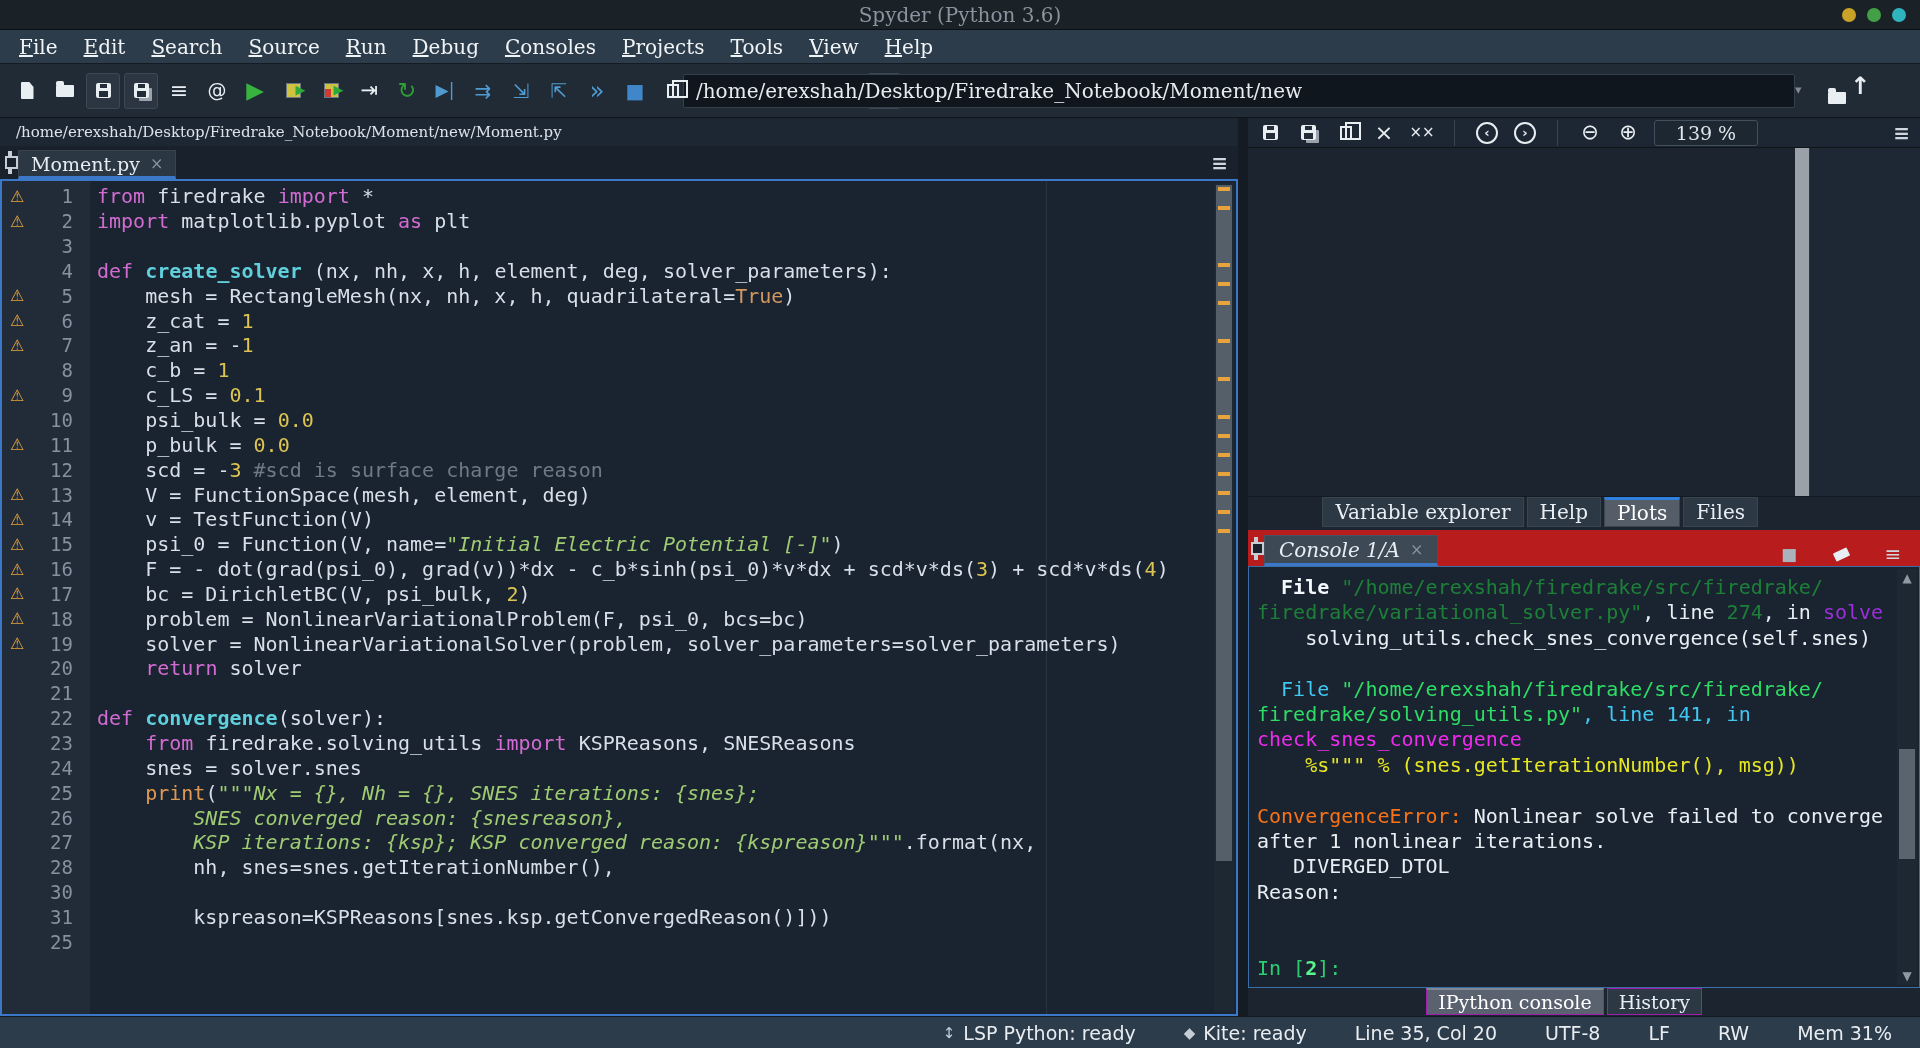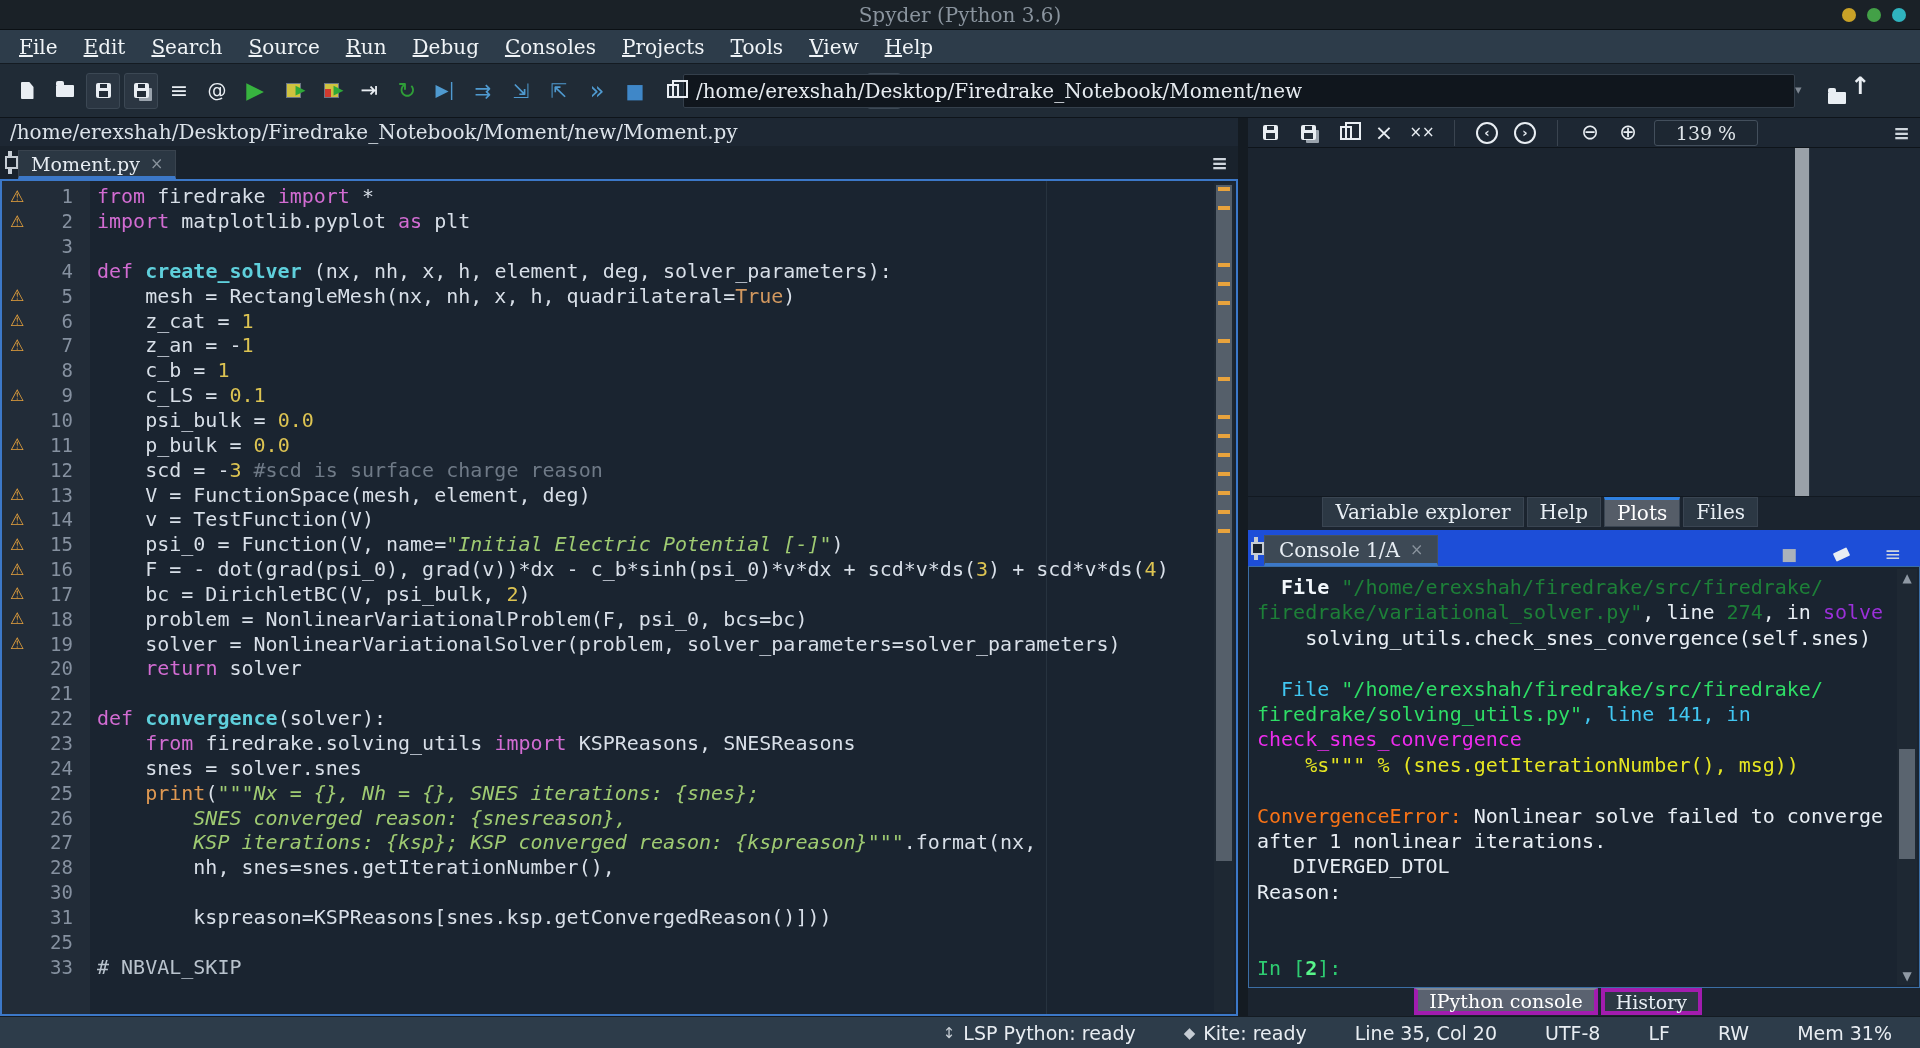--- a/index.html
+++ b/index.html
@@ -40,21 +40,21 @@
   .ico-eraser { width:15px; height:9px; background:#e9eef3; border-radius:1px; transform:rotate(-25deg); }
   .ico-circ { width:22px; height:22px; border:2px solid #e9eef3; border-radius:50%; color:#e9eef3; display:flex; align-items:center; justify-content:center; font-size:13px; font-weight:bold; font-family:"DejaVu Sans",sans-serif; }
 
   #path-field { position:absolute; left:683px; top:10px; width:1112px; height:34px; background:#10161d; border:1px solid #343f4b; border-radius:2px; color:#e6ebf0; font-size:20px; font-family:"DejaVu Serif",serif; padding:0 12px; }
   #path-chevron { position:absolute; left:1795px; top:18px; color:#7f8893; font-size:13px; font-family:"DejaVu Sans",sans-serif; }
   #tb-open-dir { position:absolute; left:1818px; top:16px; }
   #tb-parent-dir { position:absolute; left:1850px; top:8px; color:#e9eef3; font-size:24px; font-family:"DejaVu Sans",sans-serif; font-weight:bold; }
 
   
   #editor { position:absolute; left:0; top:118px; width:1238px; height:898px; background:#1a2430; }
-  #breadcrumb { position:absolute; left:0; top:0; width:100%; height:28px; background:#1d2733; color:#dce3ea; font-size:20px; padding-left:10px; line-height:28px; }
+  #breadcrumb { position:absolute; left:0; top:0; width:100%; height:28px; background:#1d2733; color:#dce3ea; font-size:15px; padding-left:16px; line-height:28px; }
   #tabbar { position:absolute; left:0; top:28px; width:100%; height:33px; background:#19222c; display:flex; align-items:flex-end; }
   #tabbar-pane-icon { margin:0 6px 7px 8px; }
   .ico-panes { position:relative; width:11px; height:11px; border:2px solid #c6cdd4; background:#19222c; }
   .ico-panes::before { content:""; position:absolute; left:-5px; top:3px; width:9px; height:9px; border:2px solid #c6cdd4; background:#19222c; }
   #editor-tab { height:29px; background:#2b3743; border:1px solid #39434e; border-bottom:3px solid #3c78c8; color:#e6ecf2; font-size:19px; display:flex; align-items:center; padding:0 12px; gap:10px; }
   #editor-tab .close { color:#8a949e; font-size:16px; }
   #editor-options { position:absolute; right:10px; top:5px; color:#cfd6dd; font-size:20px; font-weight:bold; font-family:"DejaVu Sans",sans-serif; }
 
   #code-wrap { position:absolute; left:0; top:61px; width:100%; height:837px; border:2px solid #3c78c8; background:#1a2430; overflow:hidden; }
   #gutter-bg { position:absolute; left:0; top:0; width:88px; height:100%; background:#222c38; }
@@ -85,38 +85,38 @@
   #plots-area { position:absolute; left:0; top:30px; width:100%; height:349px; background:#1b242f; border-bottom:1px solid #121921; }
   #plots-divider { position:absolute; left:547px; top:0; width:14px; height:100%; background:#9aa1a9; }
   #plots-thumbs { position:absolute; left:561px; top:0; right:0; height:100%; background:#1e2834; border-left:1px solid #2a3542; }
 
   #panel-tabs { position:absolute; left:0; top:379px; width:100%; height:33px; display:flex; justify-content:flex-end; align-items:flex-start; padding-right:162px; gap:3px; }
   .ptab { height:30px; background:#2c3844; border:1px solid #3a4552; color:#e8eef4; font-size:20px; padding:0 12px; display:flex; align-items:center; }
   .ptab.active { background:#555d68; border-top:3px solid #2f80e0; color:#ffffff; }
 
   
   #console-pane { position:absolute; left:0; top:412px; width:100%; height:486px; }
-  #console-tabbar { position:absolute; left:0; top:0; width:100%; height:36px; background:#1d4ed8; display:flex; align-items:flex-end; }
+  #console-tabbar { position:absolute; left:0; top:0; width:100%; height:36px; background:#b91c1c; display:flex; align-items:flex-end;font-style:italic; }
   #console-pane-icon { margin:0 6px 8px 6px; }
   #console-tab { height:31px; background:#3d4955; border:1px solid #46525e; border-bottom:3px solid #3c78c8; color:#e8eef4; font-size:20px; display:flex; align-items:center; padding:0 14px; gap:10px; }
   #console-tab .close { color:#8a949e; font-size:16px; }
   #console-icons { position:absolute; right:8px; top:6px; display:flex; gap:14px; align-items:center; }
 
   #console-content { position:absolute; left:0; top:36px; width:100%; height:422px; background:#1a2430; border:1px solid #3b6ea5; overflow:hidden; }
   #console-lines { position:absolute; left:8px; top:8px; }
   .kl { white-space:pre; font-family:"DejaVu Sans Mono",monospace; font-size:20px; height:25.4px; line-height:25.4px; }
   .ck-w{color:#e8eef4} .ck-wb{color:#f2f7fb;font-weight:bold} .ck-g1{color:#1d8038}
   .ck-m1{color:#9b30d9} .ck-cy{color:#41c7f2} .ck-g2{color:#2edd66} .ck-m2{color:#ee2cee}
   .ck-y{color:#e6e622} .ck-r{color:#f97316} .ck-p{color:#2ecc71} .ck-pb{color:#58f58a;font-weight:bold}
   #con-scroll { position:absolute; right:2px; top:2px; bottom:2px; width:20px; background:#1e2833; }
   #con-thumb { position:absolute; left:2px; right:2px; top:180px; height:110px; background:#5a646f; }
   .sc-arrow { position:absolute; left:0; width:100%; text-align:center; color:#8f99a4; font-size:12px; font-family:"DejaVu Sans",sans-serif; }
 
   #console-tabs { position:absolute; left:0; top:458px; width:100%; height:28px; display:flex; justify-content:flex-end; padding-right:218px; gap:3px; align-items:flex-start; }
-  .ctab { height:27px; background:#2c3844; border:4px solid #a21caf; color:#e8eef4; font-size:19px; padding:0 11px; display:flex; align-items:center; }
+  .ctab { height:27px; background:#2c3844; border:1px solid #a21caf; color:#e8eef4; font-size:19px; padding:0 11px; display:flex; align-items:center; }
   .ctab.active { background:#5a6270; color:#ffffff; border-top:2px solid #7f8793; }
 
   
   #statusbar { position:absolute; left:0; top:1016px; width:1920px; height:32px; background:#2d3c4a; border-top:1px solid #141b22; display:flex; align-items:center; justify-content:flex-end; gap:48px; padding-right:28px; font-family:"DejaVu Sans",sans-serif; }
   .st-item { color:#e8edf2; font-size:19px; display:flex; align-items:center; gap:8px; }
   .st-ico { color:#c6cdd4; font-size:15px; }
 </style>
 </head>
 <body>
 
@@ -446,27 +446,20 @@
               <span class="num">31</span>
             </span>
             <span class="src"><span class="tk-tx">        kspreason=KSPReasons[snes.ksp.getConvergedReason()]))</span></span>
           </div>
           <div class="cl">
             <span class="gut">
               <span class="warn"></span>
               <span class="num">25</span>
             </span>
             <span class="src"></span>
-          </div>
-          <div class="cl">
-            <span class="gut">
-              <span class="warn"></span>
-              <span class="num">33</span>
-            </span>
-            <span class="src"><span class="tk-cm2"># NBVAL_SKIP</span></span>
           </div>
         </div>
       <div id="ed-scroll">
         <div id="ed-thumb"></div>
         <div id="ed-flags">
             <div class="scroll-flag" style="top: 4px;"></div>
             <div class="scroll-flag" style="top: 23px;"></div>
             <div class="scroll-flag" style="top: 80px;"></div>
             <div class="scroll-flag" style="top: 99px;"></div>
             <div class="scroll-flag" style="top: 118px;"></div>

